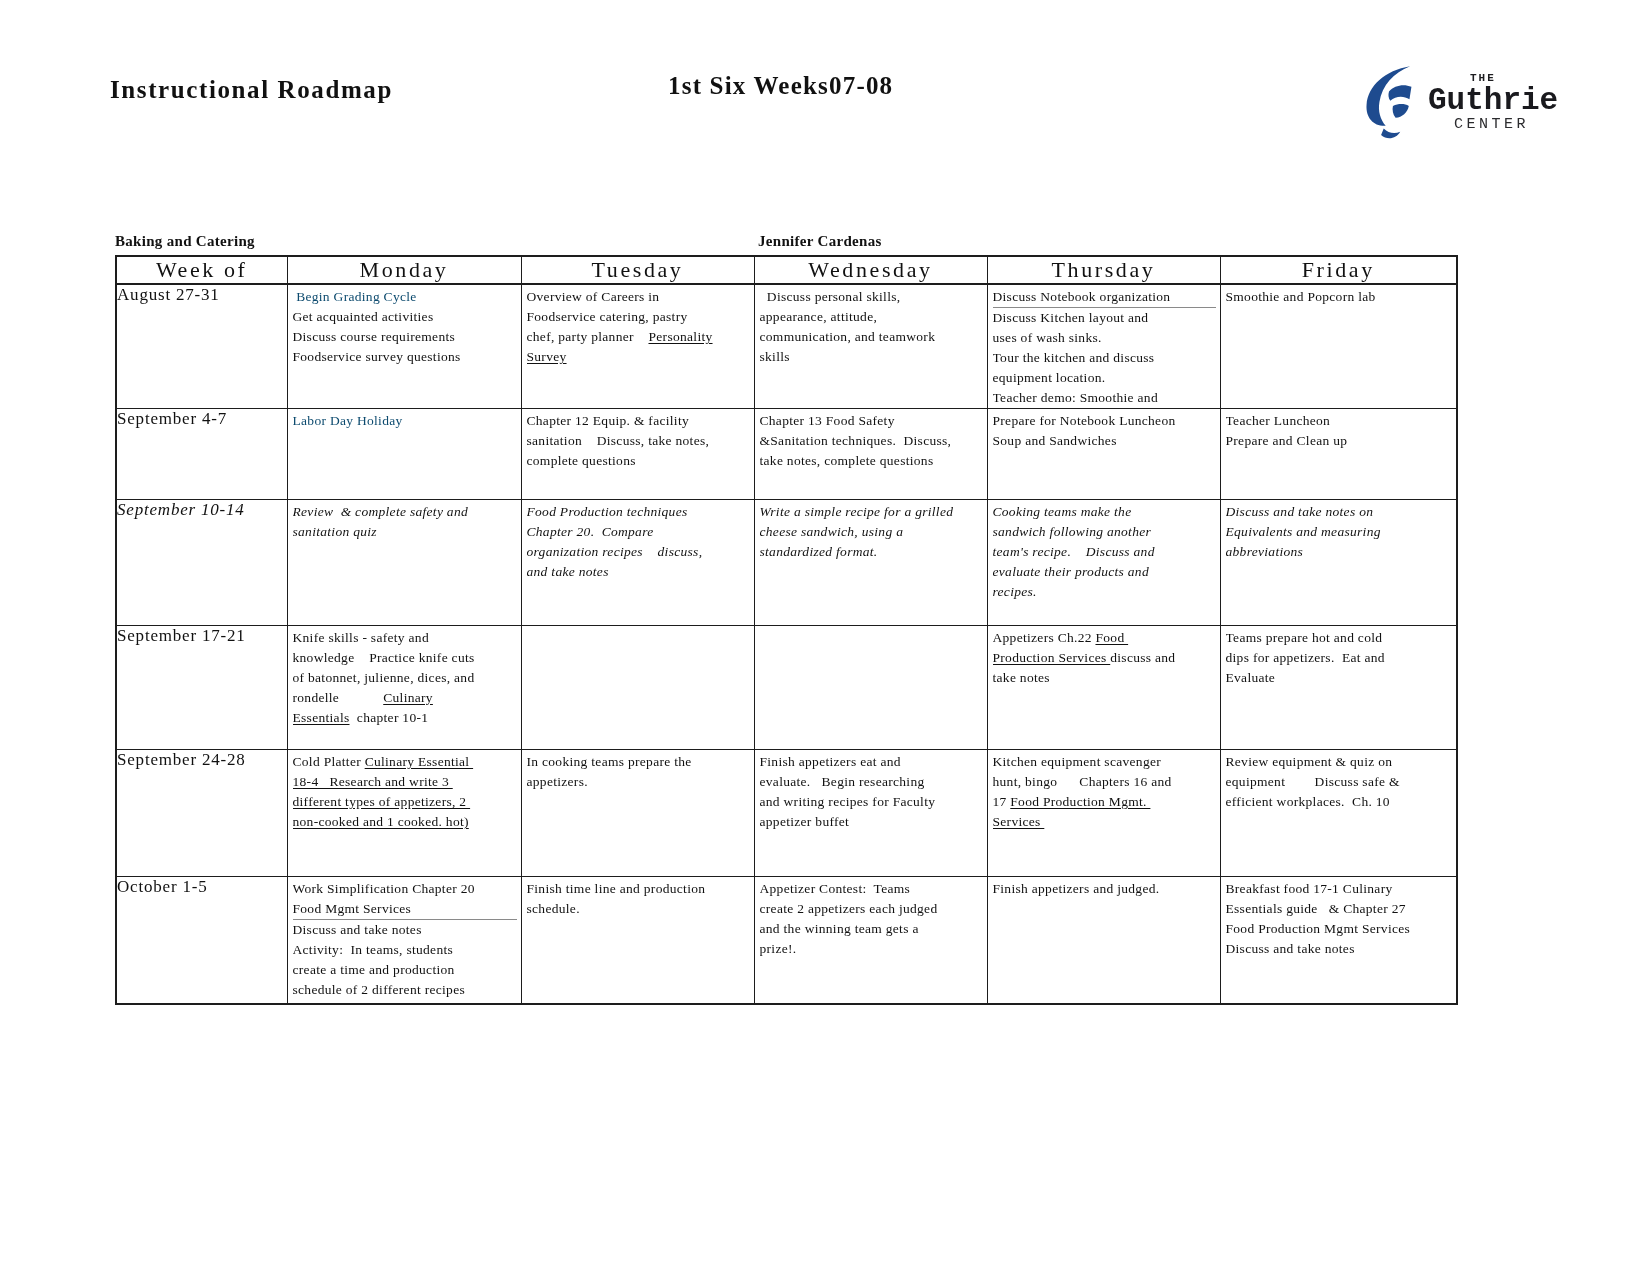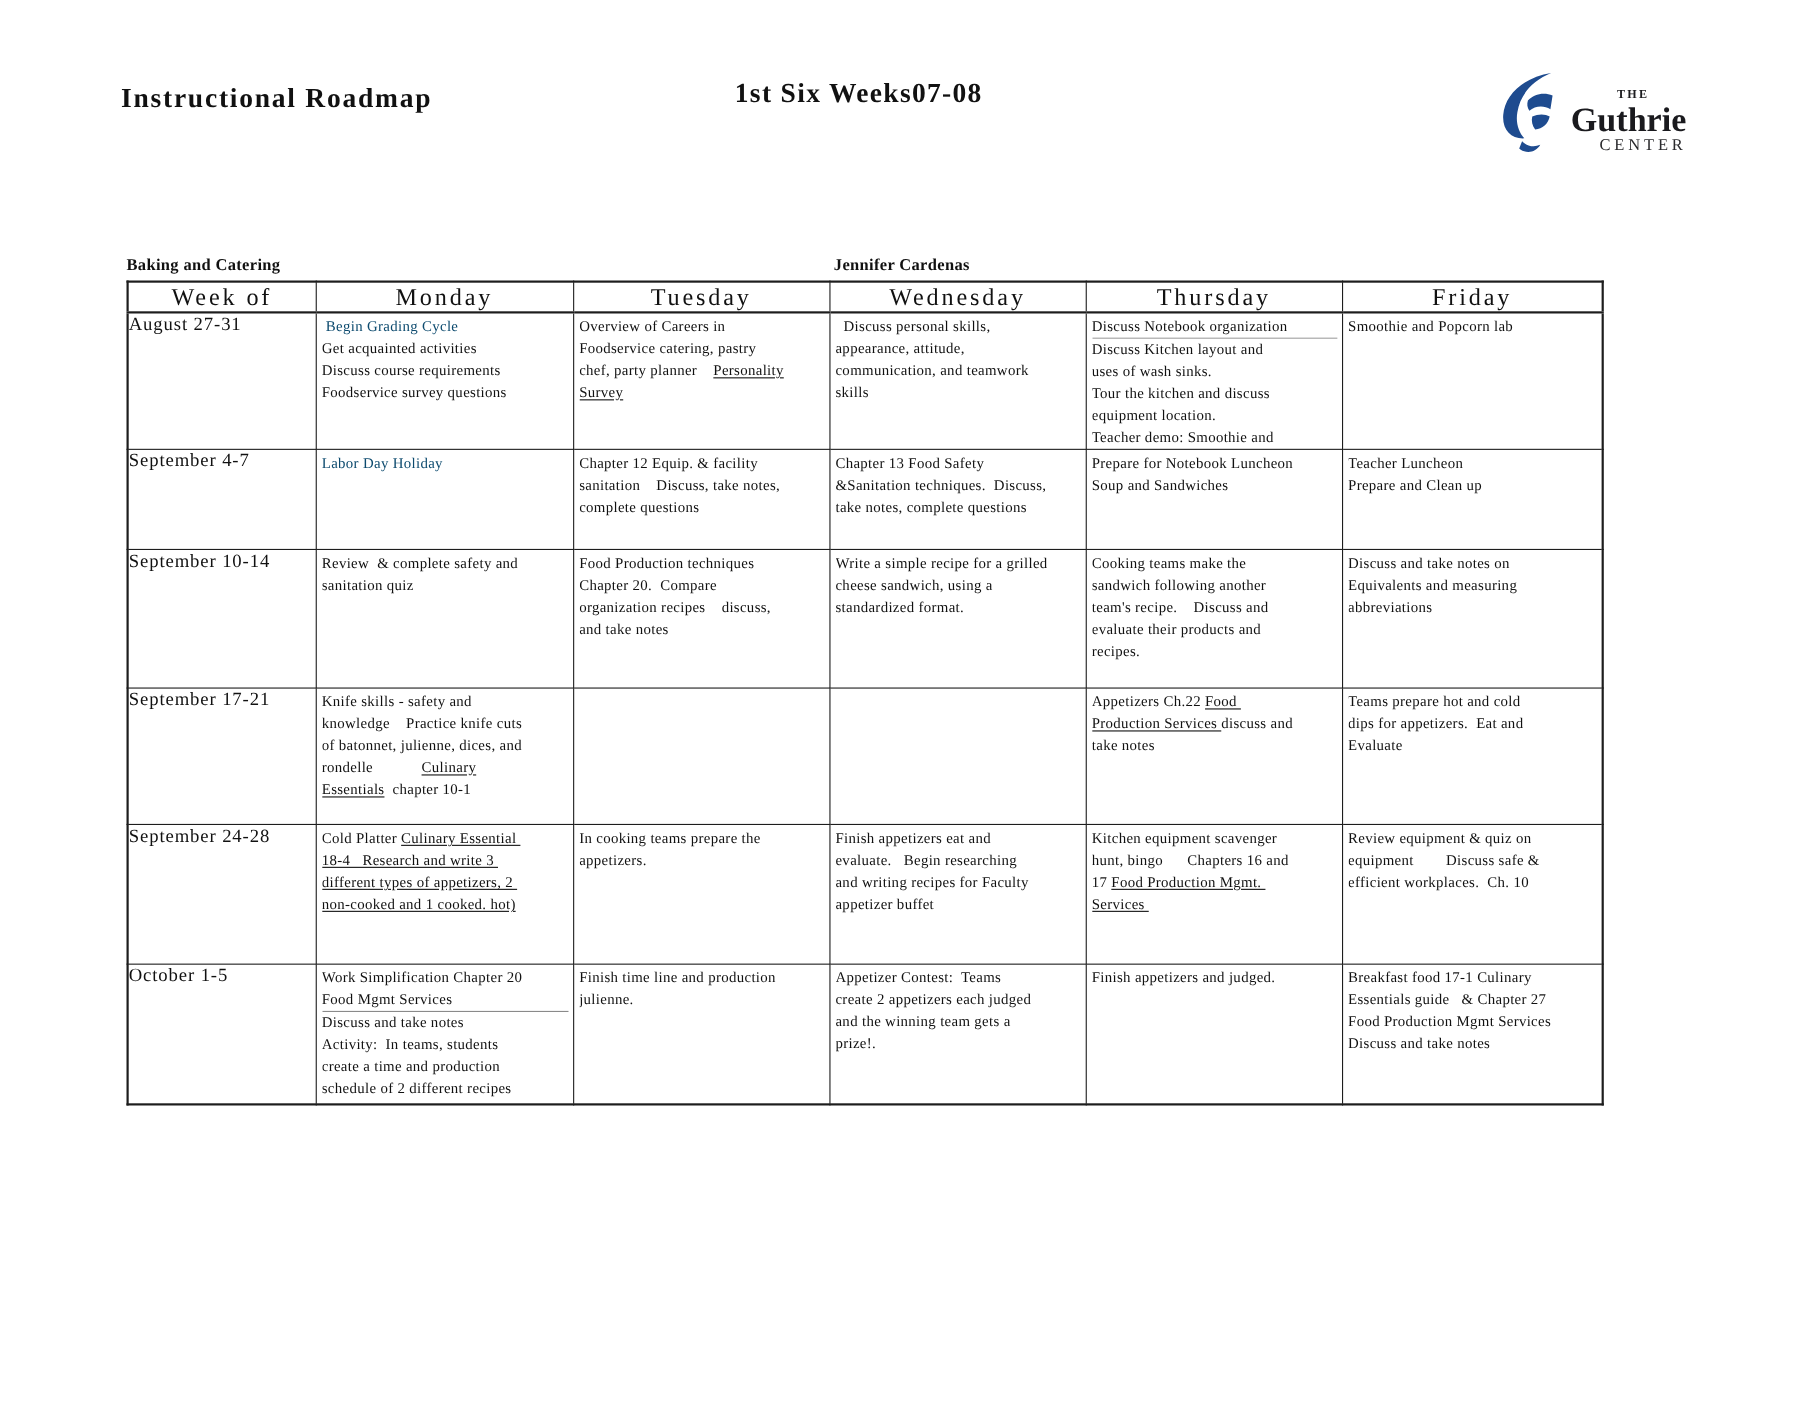--- a/index.html
+++ b/index.html
@@ -17,22 +17,22 @@
   .title-left {
     position: absolute; left: 110px; top: 76px;
     font-size: 25px; font-weight: bold; letter-spacing: 1.6px;
   }
   .title-center {
     position: absolute; left: 668px; top: 72px;
     font-size: 25px; font-weight: bold; letter-spacing: 1.2px;
   }
   .logo {
     position: absolute; left: 1356px; top: 64px;
-    display: flex; align-items: flex-end; gap: 6px;
-    font-family: Liberation Serif, serif;
+    display: flex; align-items: center; gap: 6px;
+    font-family: Liberation Mono, monospace;
   }
   .logo svg { width: 66px; height: 76px; }
   .logo-text { display: flex; flex-direction: column; line-height: 1; }
   .logo-the {
     font-size: 11px; font-weight: bold; letter-spacing: 2px;
     color: #1d1d20; margin-left: 42px; margin-bottom: 1px;
   }
   .logo-name {
     font-size: 31px; font-weight: bold; color: #1a1a1e; letter-spacing: 0px;
   }
@@ -185,21 +185,21 @@
           </td>
           <td class="day-cell">
             <div class="line"><span>Prepare for Notebook Luncheon</span></div>
             <div class="line"><span>Soup and Sandwiches</span></div>
           </td>
           <td class="day-cell">
             <div class="line"><span>Teacher Luncheon</span></div>
             <div class="line"><span>Prepare and Clean up</span></div>
           </td>
         </tr>
-        <tr style="height: 126px;">
+        <tr style="height: 126px; font-style: italic;">
           <td class="week-cell">September 10-14</td>
           <td class="day-cell">
             <div class="line"><span>Review  &amp; complete safety and</span></div>
             <div class="line"><span>sanitation quiz</span></div>
           </td>
           <td class="day-cell">
             <div class="line"><span>Food Production techniques</span></div>
             <div class="line"><span>Chapter 20.  Compare</span></div>
             <div class="line"><span>organization recipes    discuss,</span></div>
             <div class="line"><span>and take notes</span></div>
@@ -279,21 +279,21 @@
           <td class="day-cell">
             <div class="line"><span>Work Simplification Chapter 20</span></div>
             <div class="line"><span class="run-ufull">Food Mgmt Services</span></div>
             <div class="line"><span>Discuss and take notes</span></div>
             <div class="line"><span>Activity:  In teams, students</span></div>
             <div class="line"><span>create a time and production</span></div>
             <div class="line"><span>schedule of 2 different recipes</span></div>
           </td>
           <td class="day-cell">
             <div class="line"><span>Finish time line and production</span></div>
-            <div class="line"><span>julienne.</span></div>
+            <div class="line"><span>schedule.</span></div>
           </td>
           <td class="day-cell">
             <div class="line"><span>Appetizer Contest:  Teams</span></div>
             <div class="line"><span>create 2 appetizers each judged</span></div>
             <div class="line"><span>and the winning team gets a</span></div>
             <div class="line"><span>prize!.</span></div>
           </td>
           <td class="day-cell">
             <div class="line"><span>Finish appetizers and judged.</span></div>
           </td>

